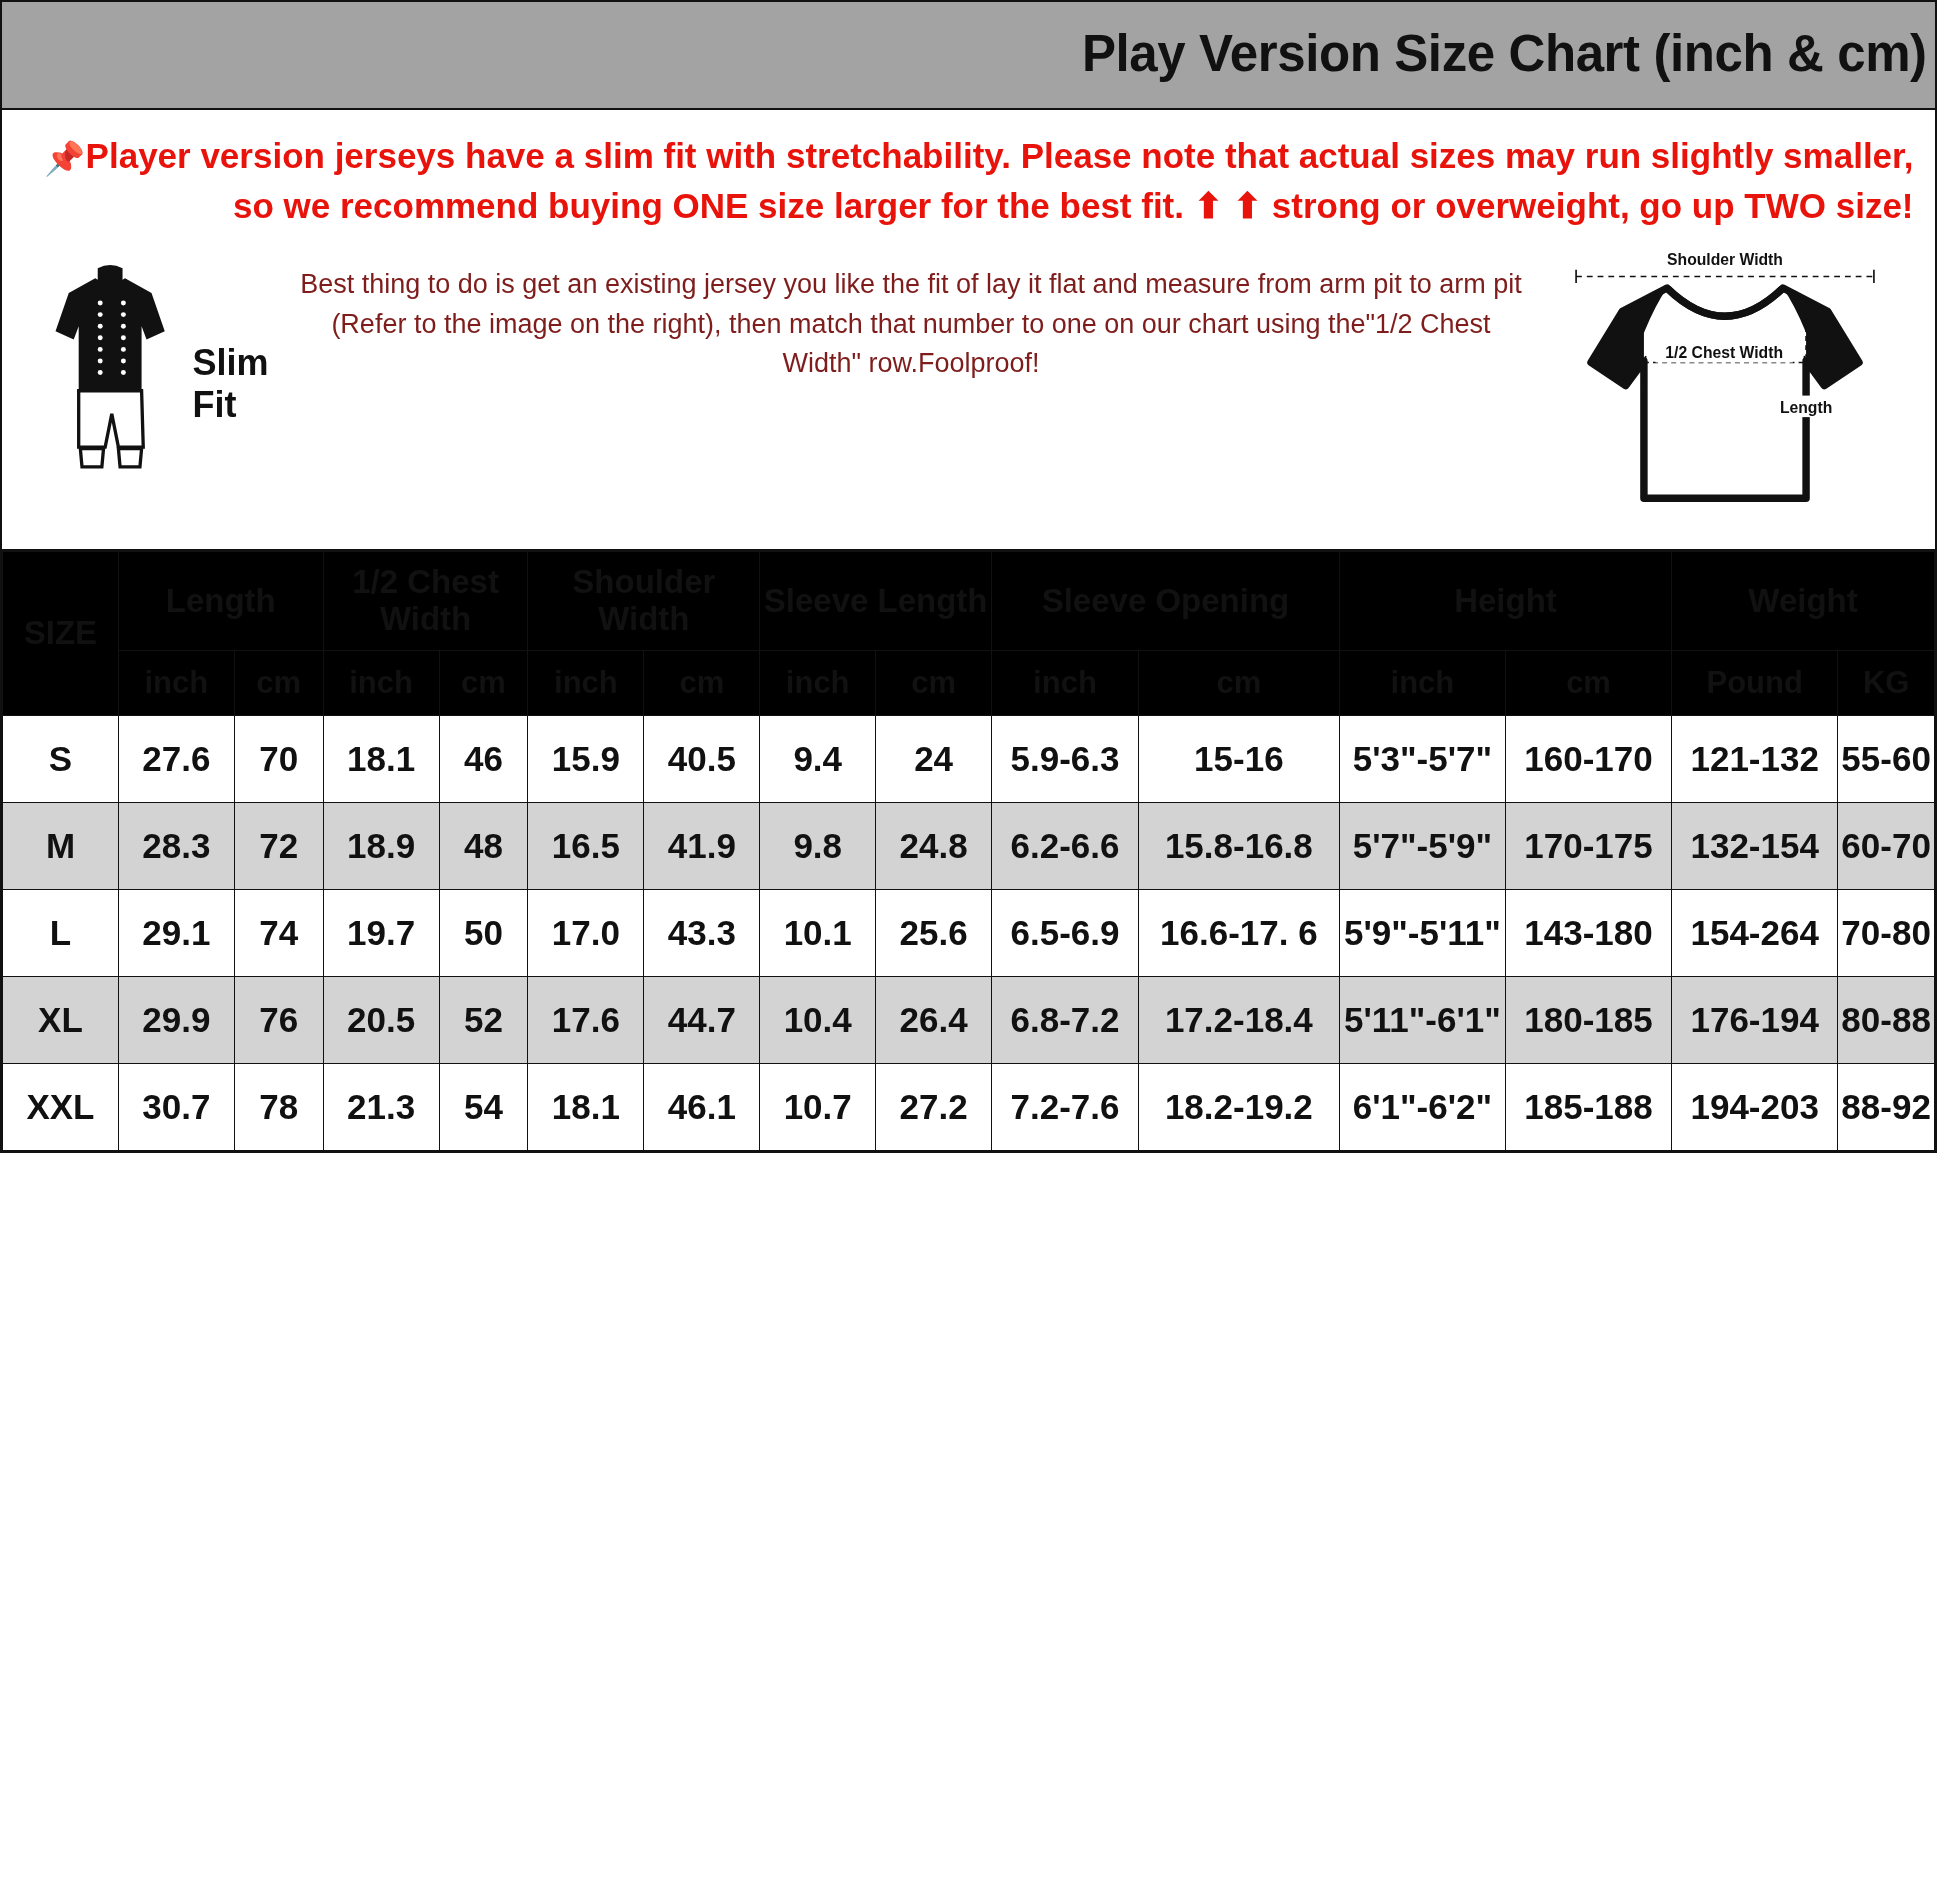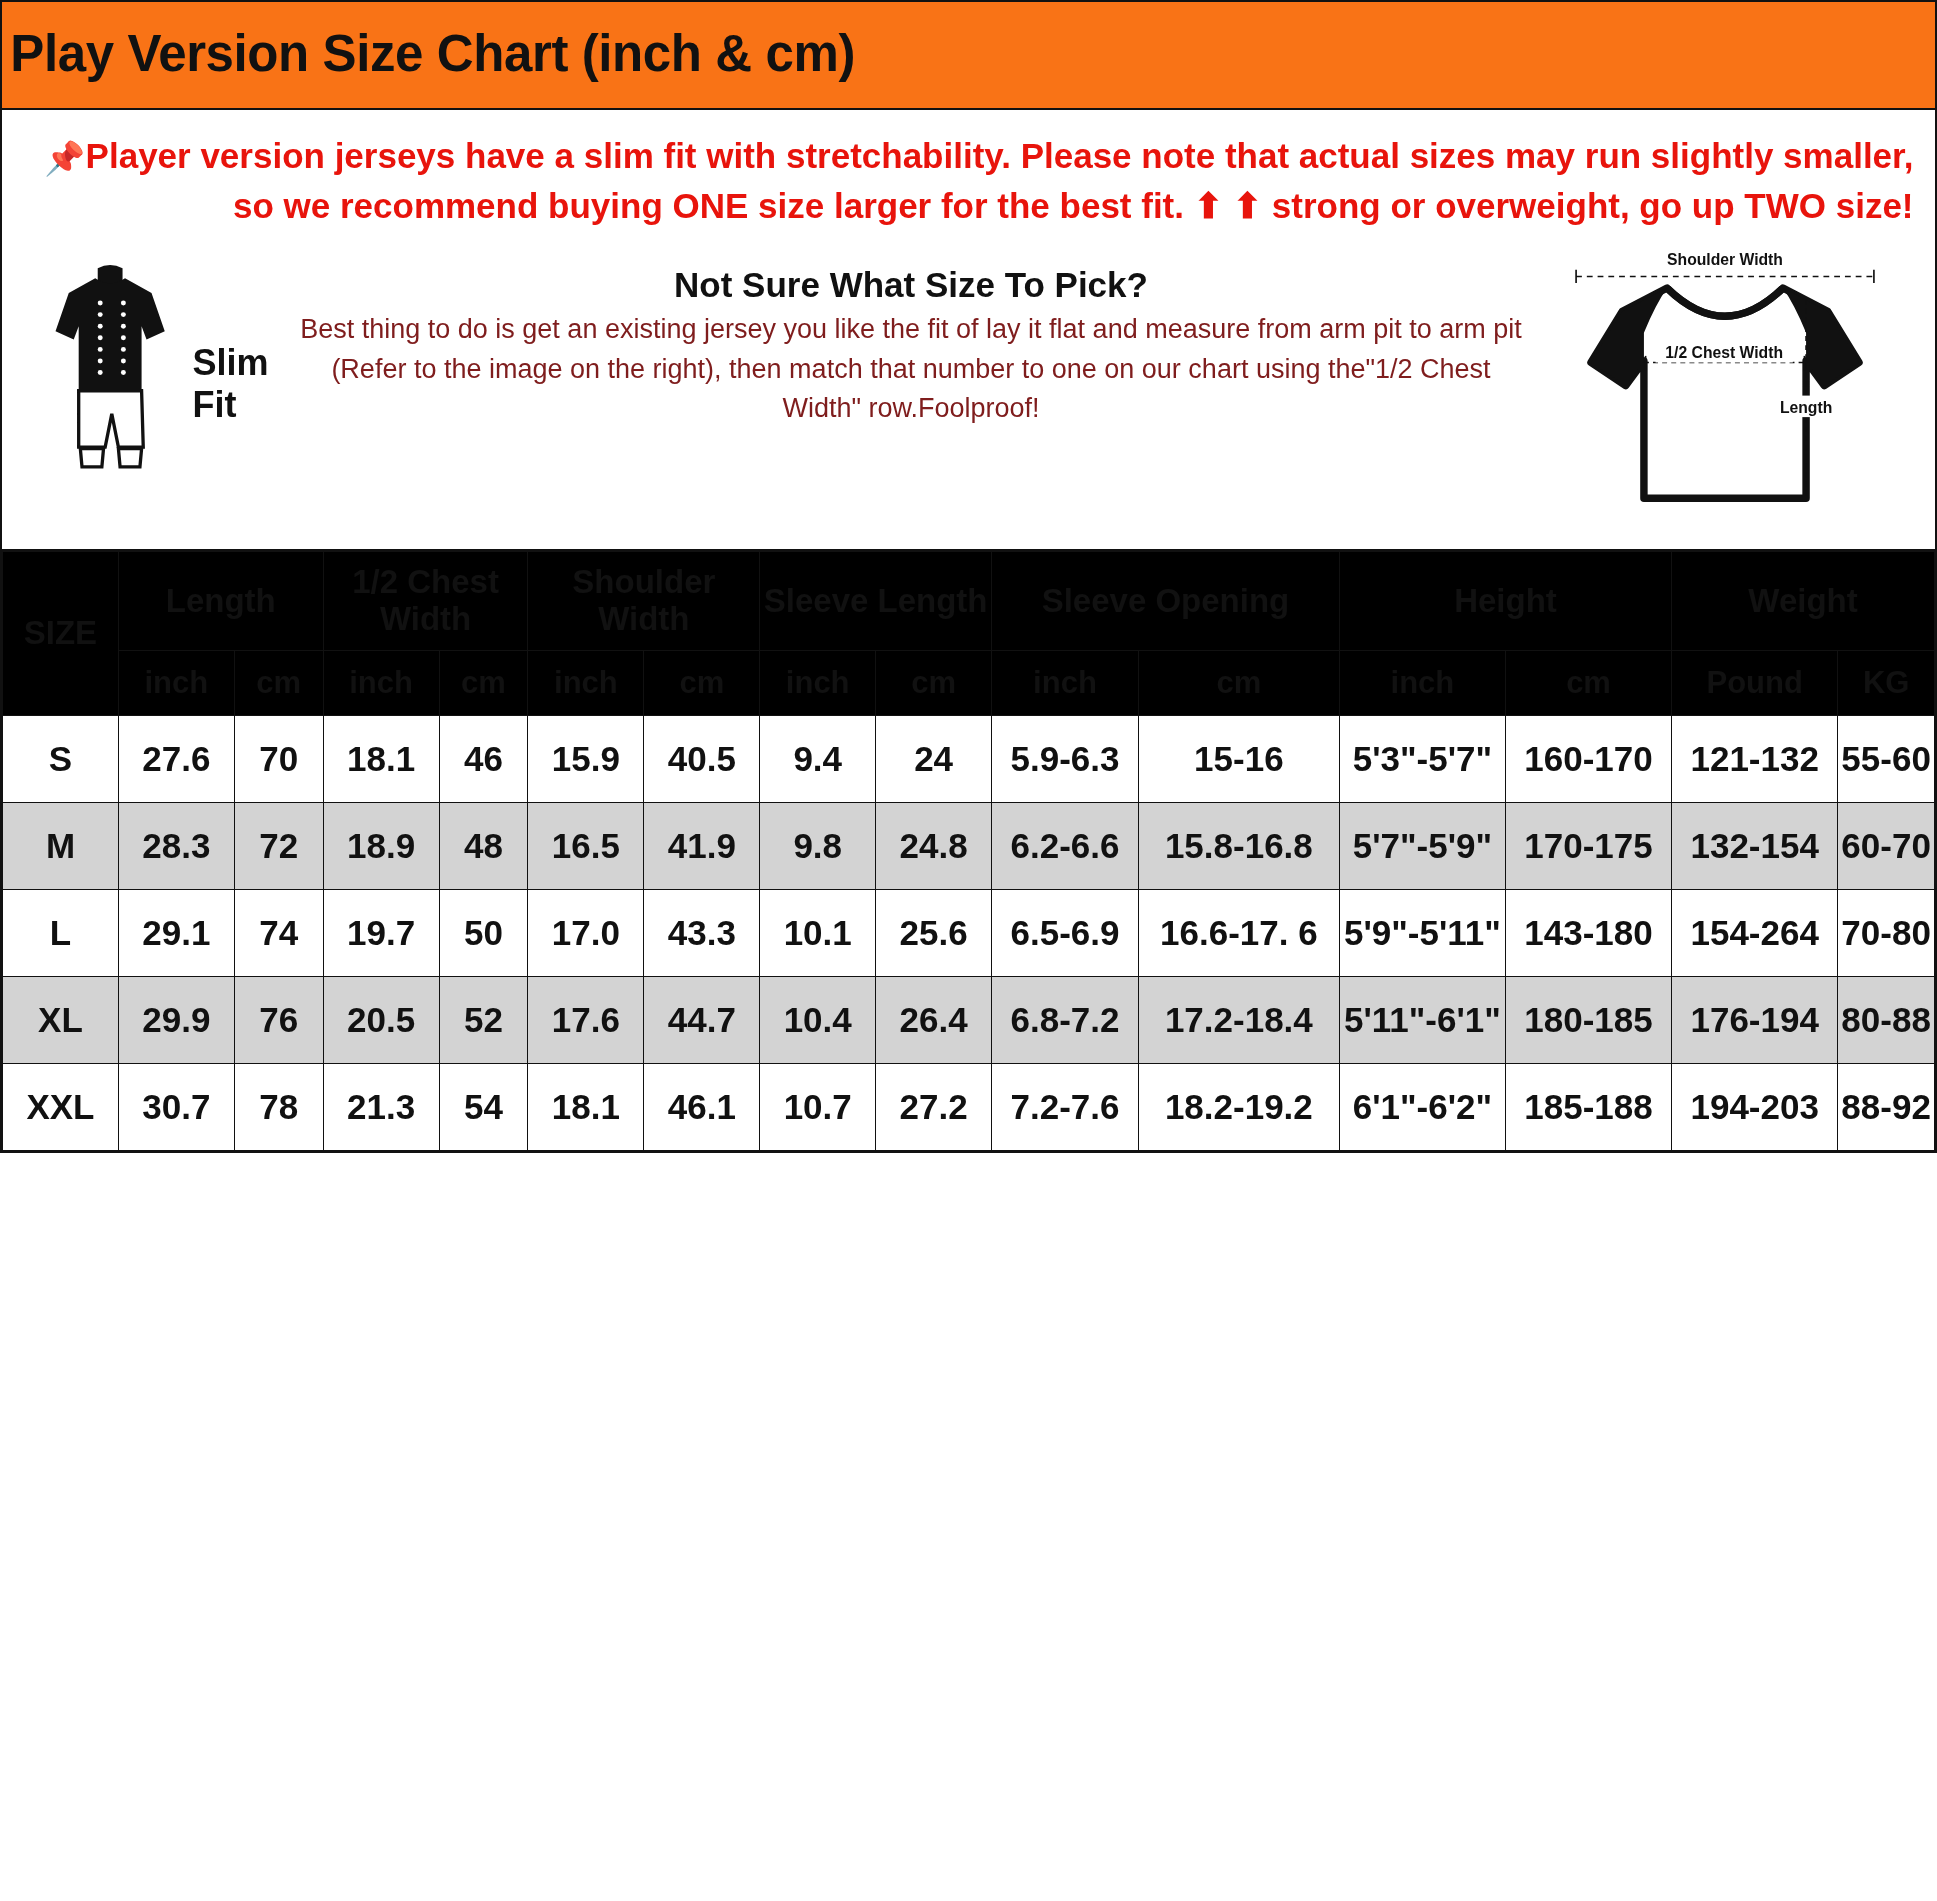--- a/index.html
+++ b/index.html
@@ -12,23 +12,23 @@
     width: 1937px;
   }
   .page {
     width: 1937px;
     box-sizing: border-box;
     border: 2.5px solid #111;
     background: #fff;
   }
   
   .title-bar {
-    background: #f97316;
+    background: #a3a3a3;
     border-bottom: 2.5px solid #111;
-    text-align: left;
+    text-align: right;
     padding: 21.5px 8.3px 25px 8.3px;
   }
   .title-bar .title {
     font-size: 51px;
     font-weight: bold;
     color: #111;
     letter-spacing: -0.4px;
   }
   
   .notice {
@@ -170,21 +170,20 @@
               <circle cx="126" cy="108" r="3"></circle>
               <circle cx="126" cy="122" r="3"></circle>
             <circle cx="126" cy="136" r="3"></circle>
           </g>
         </svg>
       </span>
       <div class="fit-label">Slim Fit</div>
     </div>
 
     <div class="center-col">
-      <div class="headline">Not Sure What Size To Pick?</div>
       <div class="body">Best thing to do is get an existing jersey you like the fit of lay it flat and measure from arm pit to arm pit (Refer to the image on the right), then match that number to one on our chart using the"1/2 Chest Width" row.Foolproof!</div>
     </div>
 
     <div class="shirt-col">
       <span>
         <svg width="364" height="273" viewBox="0 0 440 330" xmlns="http://www.w3.org/2000/svg" font-family="Liberation Sans, sans-serif">
 
           <text x="220" y="18" font-size="19" font-weight="bold" fill="#111" text-anchor="middle">Shoulder Width</text>
           <line x1="40" y1="32" x2="400" y2="32" stroke="#111" stroke-width="2" stroke-dasharray="7 6"></line>
           <line x1="40" y1="24" x2="40" y2="40" stroke="#111" stroke-width="2"></line>

